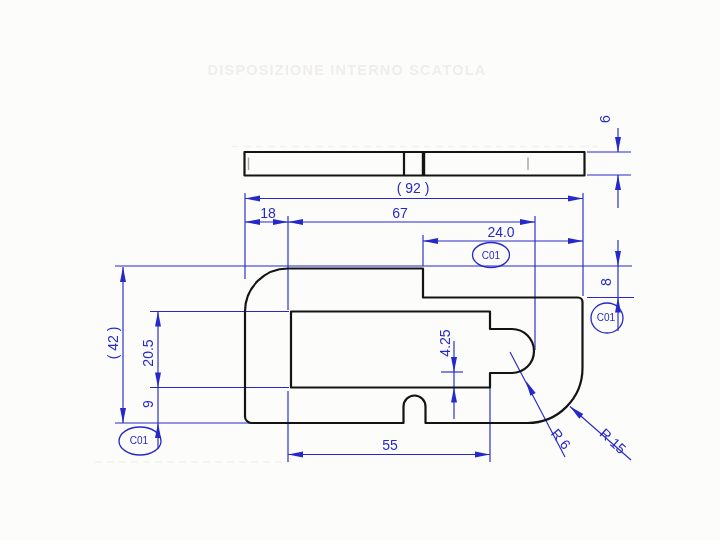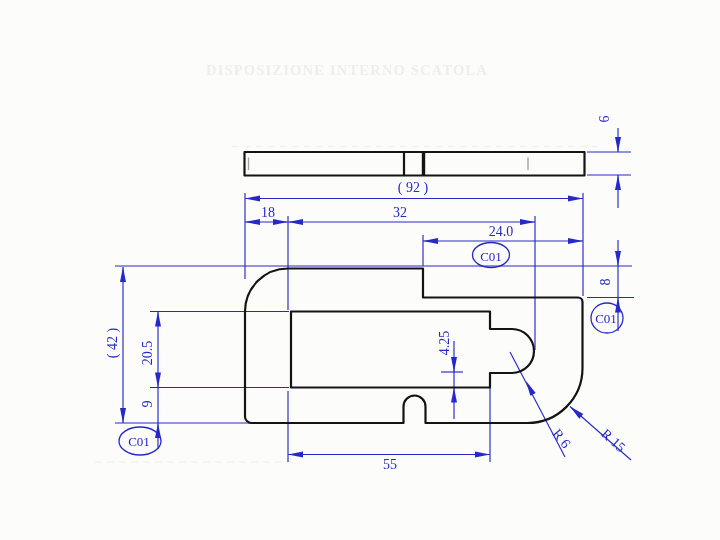--- a/index.html
+++ b/index.html
@@ -3,34 +3,34 @@
 <meta charset="utf-8">
 <style>
   html,body{margin:0;padding:0;}
   body{
     width:720px;height:540px;
     background:#fcfcfb;
     font-family:"Liberation Sans", sans-serif;
     overflow:hidden;
     position:relative;
   }
-  .stage{position:absolute;left:0;top:0;width:720px;height:540px;font-family:Liberation Serif, serif;}
+  .stage{position:absolute;left:0;top:0;width:720px;height:540px;}
   svg{position:absolute;left:0;top:0;}
   .txt{
     position:absolute;
     color:#2629c8;
     font-size:14px;
     line-height:1;
     white-space:nowrap;
     transform:translate(-50%,-50%);
   }
   .vert{transform:translate(-50%,-50%) rotate(-90deg);}
   .r6rot{transform:translate(-50%,-50%) rotate(51deg);}
   .r15rot{transform:translate(-50%,-50%) rotate(42deg);}
-  .balloon-label{font-size:13px;}
+  .balloon-label{font-size:10px;}
   .watermark{
     position:absolute;
     color:#efeeea;
     font-size:14.5px;
     font-weight:bold;
     letter-spacing:1.2px;
     transform:translate(-50%,-50%);
     white-space:nowrap;
     user-select:none;
   }
@@ -137,23 +137,23 @@
       <ellipse cx="491" cy="255" rx="18.5" ry="12.5"></ellipse>
       <ellipse cx="607" cy="318" rx="16" ry="15"></ellipse>
       <ellipse cx="140" cy="441" rx="21" ry="14"></ellipse>
     </g>
   </svg>
 
   <span class="watermark" style="left:347px;top:70px;">DISPOSIZIONE INTERNO SCATOLA</span>
 
   <span class="txt" style="left:413px;top:188px;">( 92 )</span>
   <span class="txt" style="left:268px;top:213px;">18</span>
-  <span class="txt" style="left:400px;top:213px;">32</span>
+  <span class="txt" style="left:400px;top:213px;">67</span>
   <span class="txt" style="left:501px;top:232px;">24.0</span>
-  <span class="txt" style="left:390px;top:465px;">55</span>
+  <span class="txt" style="left:390px;top:445px;">55</span>
 
   <span class="txt vert" style="left:113px;top:343px;">( 42 )</span>
   <span class="txt vert" style="left:148px;top:353px;">20.5</span>
   <span class="txt vert" style="left:148px;top:404px;">9</span>
   <span class="txt vert" style="left:445px;top:343px;">4.25</span>
   <span class="txt vert" style="left:606px;top:282px;">8</span>
   <span class="txt vert" style="left:605px;top:119px;">6</span>
 
   <span class="txt r6rot" style="left:561px;top:439px;">R 6</span>
   <span class="txt r15rot" style="left:613px;top:441px;">R 15</span>

